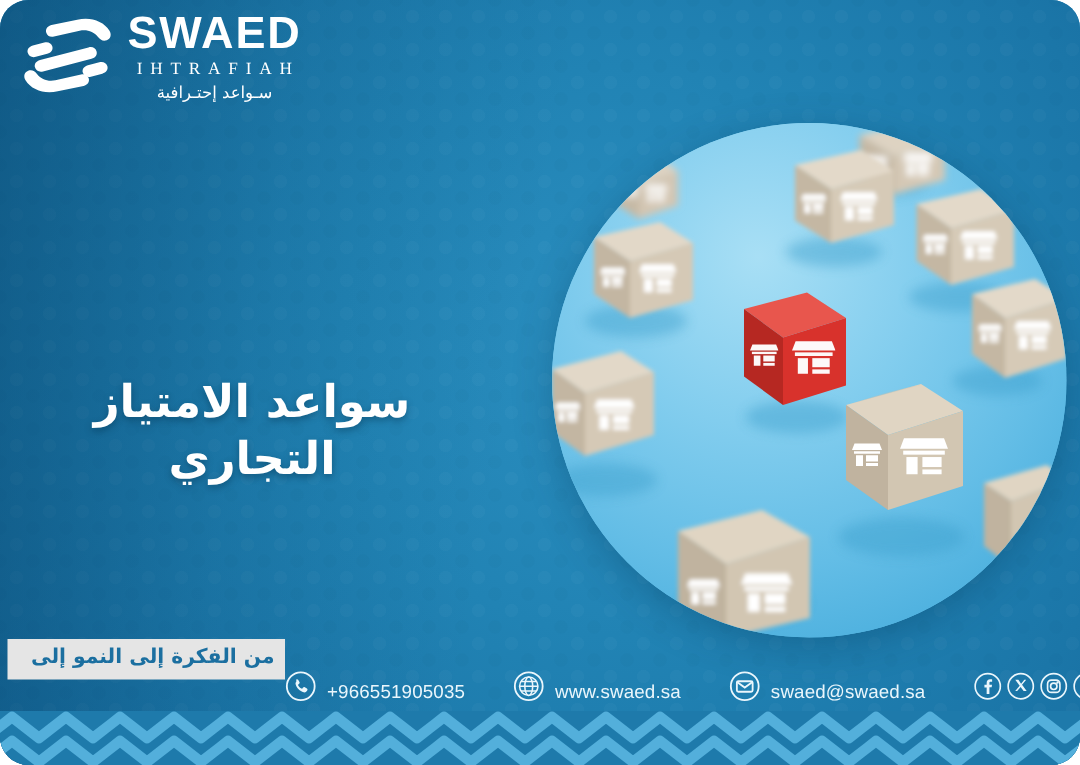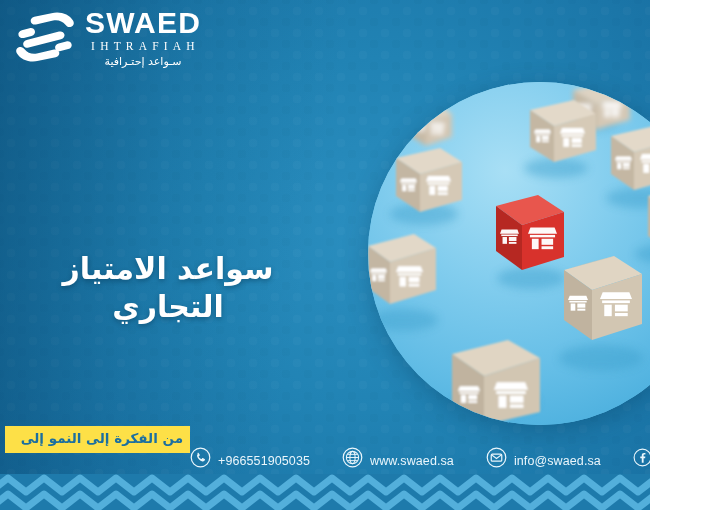--- a/index.html
+++ b/index.html
@@ -6,24 +6,25 @@
 
   html, body {
     width: 720px;
     height: 510px;
     overflow: hidden;
     font-family: "DejaVu Sans", "Liberation Sans", sans-serif;
   }
 
   #poster {
     position: relative;
-    width: 650px;
+    width: 720px;
     height: 510px;
     background: #1f7fb0;
     overflow: hidden;
+    border-radius: 19px;
   }
 
   
   .bg-base {
     position: absolute;
     inset: 0;
     background:
       radial-gradient(circle at 58% 46%, #2b8fc0 0%, #2183b4 38%, #1b76a8 70%, #15689b 100%);
   }
   .bg-hex {
@@ -122,21 +123,21 @@
   .tagline-line1 {
     color: #ffe14d;
     font-size: 13px;
     font-weight: 700;
     line-height: 1.5;
     font-family: "DejaVu Sans", sans-serif;
   }
   .tagline-line2-wrap { margin-top: 2px; margin-right: -18px; }
   .tagline-line2 {
     display: inline-block;
-    background: #fde047;
+    background: #e5e5e5;
     color: #1b6fa0;
     font-size: 13.5px;
     font-weight: 700;
     line-height: 1.6;
     padding: 2px 7px 3px 16px;
     white-space: nowrap;
     font-family: "DejaVu Sans", sans-serif;
   }
 
   
@@ -367,21 +368,21 @@
       </svg>
       <span class="c-text">www.swaed.sa</span>
     </div>
 
     <div class="contact-item">
       <svg class="c-icon" viewBox="0 0 24 24">
         <circle cx="12" cy="12" r="10.6" fill="none" stroke="#eaf6fc" stroke-width="1.4"></circle>
         <rect x="6" y="8.2" width="12" height="8" rx="1.2" fill="none" stroke="#eaf6fc" stroke-width="1.4"></rect>
         <path d="M6.4 9 L12 13 L17.6 9" fill="none" stroke="#eaf6fc" stroke-width="1.4"></path>
       </svg>
-      <span class="c-text">info@swaed.sa</span>
+      <span class="c-text">swaed@swaed.sa</span>
     </div>
 
     <div class="contact-item">
       <div class="social-row">
         <svg class="c-icon" viewBox="0 0 24 24">
           <circle cx="12" cy="12" r="10.6" fill="none" stroke="#eaf6fc" stroke-width="1.4"></circle>
           <path d="M13.4 18.6v-5.7h1.9l.3-2.2h-2.2V9.3c0-.64.18-1.08 1.1-1.08h1.18V6.28c-.2-.03-.9-.09-1.72-.09-1.7 0-2.87 1.04-2.87 2.95v1.64H9.2v2.2h1.88v5.62z" fill="#eaf6fc"></path>
         </svg>
         <svg class="c-icon" viewBox="0 0 24 24">
           <circle cx="12" cy="12" r="10.6" fill="none" stroke="#eaf6fc" stroke-width="1.4"></circle>

